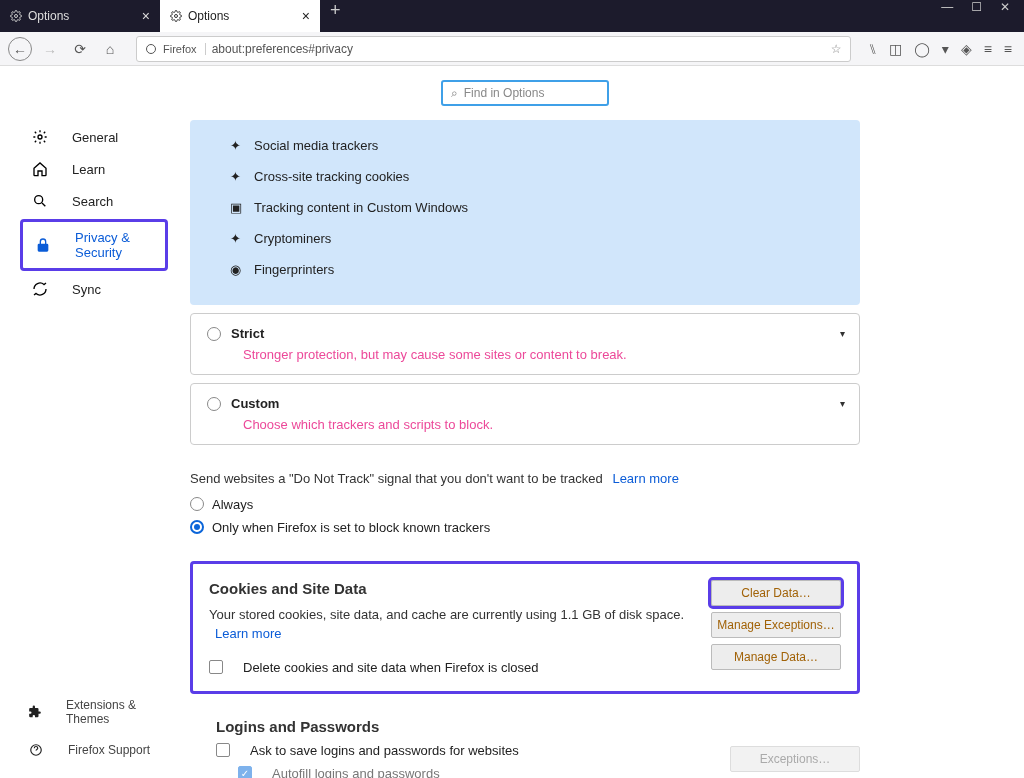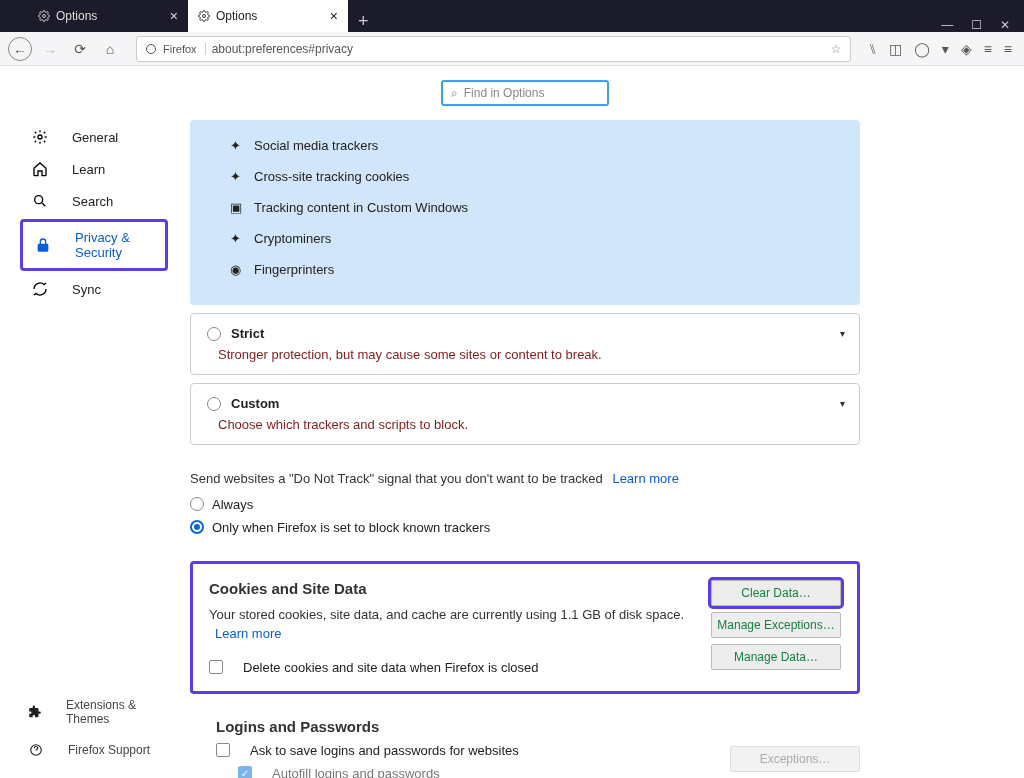--- a/index.html
+++ b/index.html
@@ -1,19 +1,19 @@
 <!DOCTYPE html>
 <html><head>
 <meta charset="utf-8">
 <style>
 * { margin: 0; padding: 0; box-sizing: border-box; font-family: "Segoe UI", Arial, sans-serif; }
 html, body { width: 1024px; height: 778px; background: #f5f5f5; overflow: hidden; }
 
 
-.titlebar { height: 32px; background: #1c1b2c; display: flex; align-items: flex-end; padding-left: 28px; }
+.titlebar { height: 32px; background: #1c1b2c; display: flex; align-items: flex-start; }
 .tab { height: 32px; display: flex; align-items: center; padding: 0 10px; font-size: 12px; gap: 6px; position: relative; }
 .tab.inactive { background: #1c1b2c; color: #ddd; width: 160px; }
 .tab.active { background: #fff; color: #222; width: 160px; }
 .tab .close { margin-left: auto; font-size: 14px; cursor: pointer; }
 .newtab { color: #ccc; padding: 0 10px; font-size: 18px; cursor: pointer; }
 .wincontrols { margin-left: auto; display: flex; gap: 18px; padding-right: 14px; color: #ccc; font-size: 12px; }
 .wincontrols span { cursor: pointer; }
 
 
 .navbar { height: 34px; background: #f5f5f7; display: flex; align-items: center; padding: 0 8px; gap: 6px; border-bottom: 1px solid #ddd; }
@@ -51,27 +51,27 @@
 .blue-panel { background: #d1e6fb; border-radius: 4px; padding: 10px 10px 20px 40px; }
 .tracker-list { list-style: none; }
 .tracker-list li { display: flex; align-items: center; gap: 10px; padding: 8px 0; font-size: 13px; color: #222; }
 .ticon { width: 14px; }
 
 .option-card { border: 1px solid #ccc; border-radius: 4px; padding: 12px 16px; margin-top: 8px; position: relative; cursor: pointer; }
 .option-card .ohead { display: flex; align-items: center; gap: 10px; }
 .option-card .radio { width: 14px; height: 14px; border: 1px solid #888; border-radius: 50%; flex-shrink: 0; }
 .option-card .otitle { font-weight: 600; }
 .option-card .chev { position: absolute; right: 14px; top: 14px; font-size: 10px; color: #333; }
-.option-card .odesc { margin-left: 11px; margin-top: 6px; color: #7f1d1d; }
+.option-card .odesc { margin-left: 36px; margin-top: 6px; color: #ec4899; }
 
 .section { margin-top: 24px; }
 .row { display: flex; align-items: flex-start; gap: 20px; }
 .left-col { flex: 1; }
 .btn-col { width: 130px; display: flex; flex-direction: column; gap: 6px; }
-.btn { background: #ededed; border: 1px solid #bbb; border-radius: 2px; font-size: 12px; padding: 5px 0; text-align: center; cursor: pointer; color: #15803d; }
+.btn { background: #ededed; border: 1px solid #bbb; border-radius: 2px; font-size: 12px; padding: 5px 0; text-align: center; cursor: pointer; color: #a16207; }
 .btn.disabled { color: #aaa; background: #f2f2f2; border-color: #ddd; }
 .btn.hl { outline: 3px solid #5a3de8; }
 h3 { font-size: 15px; font-weight: 600; color: #333; margin-bottom: 8px; }
 .desc { font-size: 13px; color: #333; line-height: 1.5; }
 .link { color: #0b5cd7; cursor: pointer; }
 
 .radio-line { display: flex; align-items: center; gap: 8px; margin-top: 8px; text-align: right; }
 .radio-line .radio { width: 14px; height: 14px; border: 1px solid #888; border-radius: 50%; display: inline-block; position: relative; }
 .radio-line .radio.checked { border: 2px solid #0b65d9; }
 .radio-line .radio.checked::after { content: ""; position: absolute; width: 6px; height: 6px; background: #0b65d9; border-radius: 50%; top: 2px; left: 2px; }

